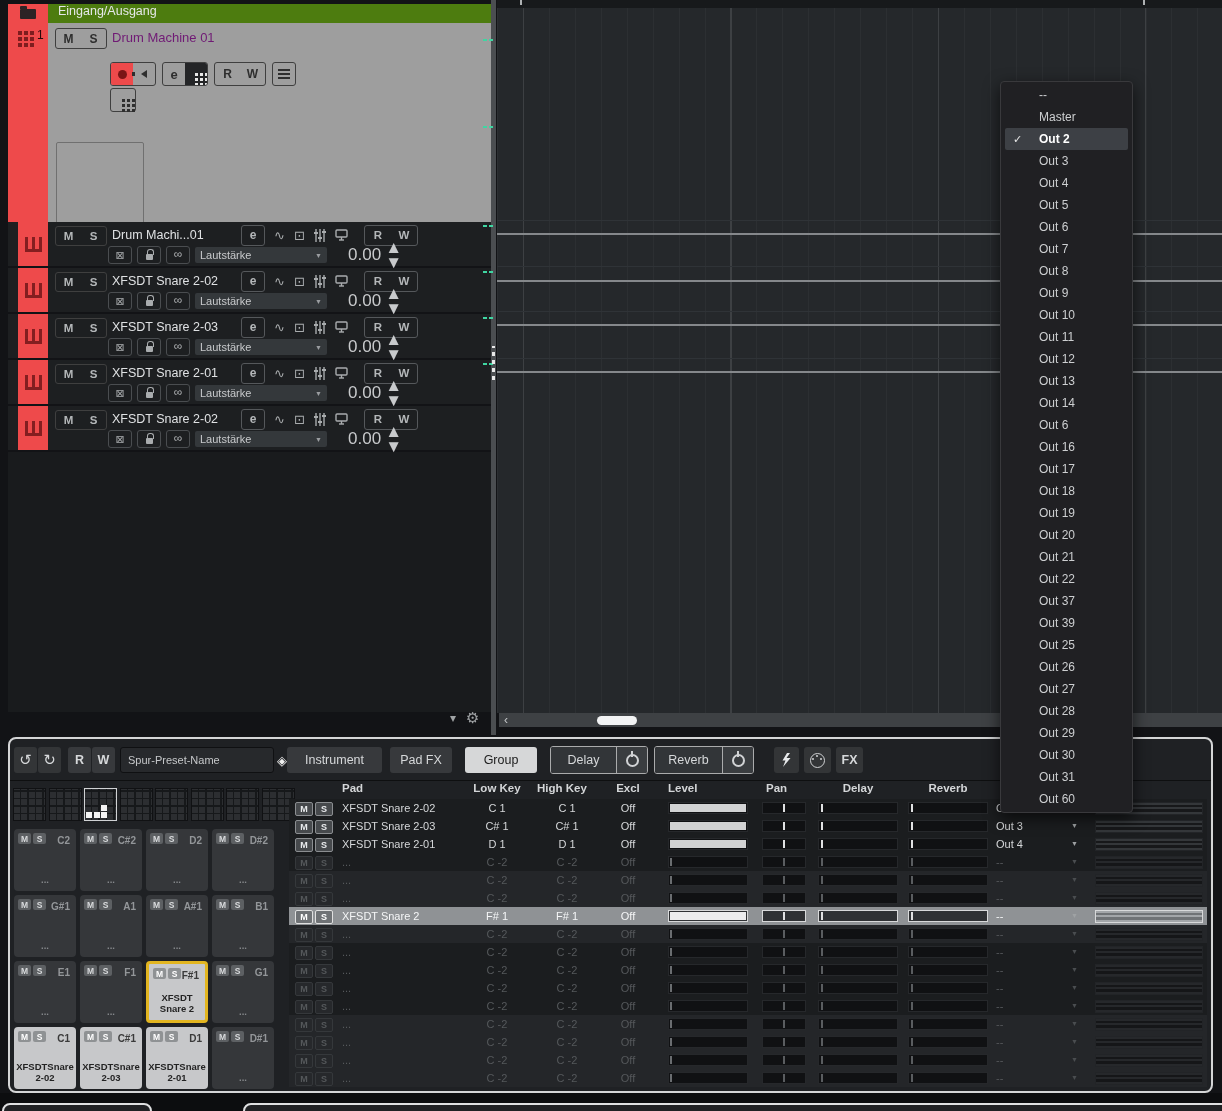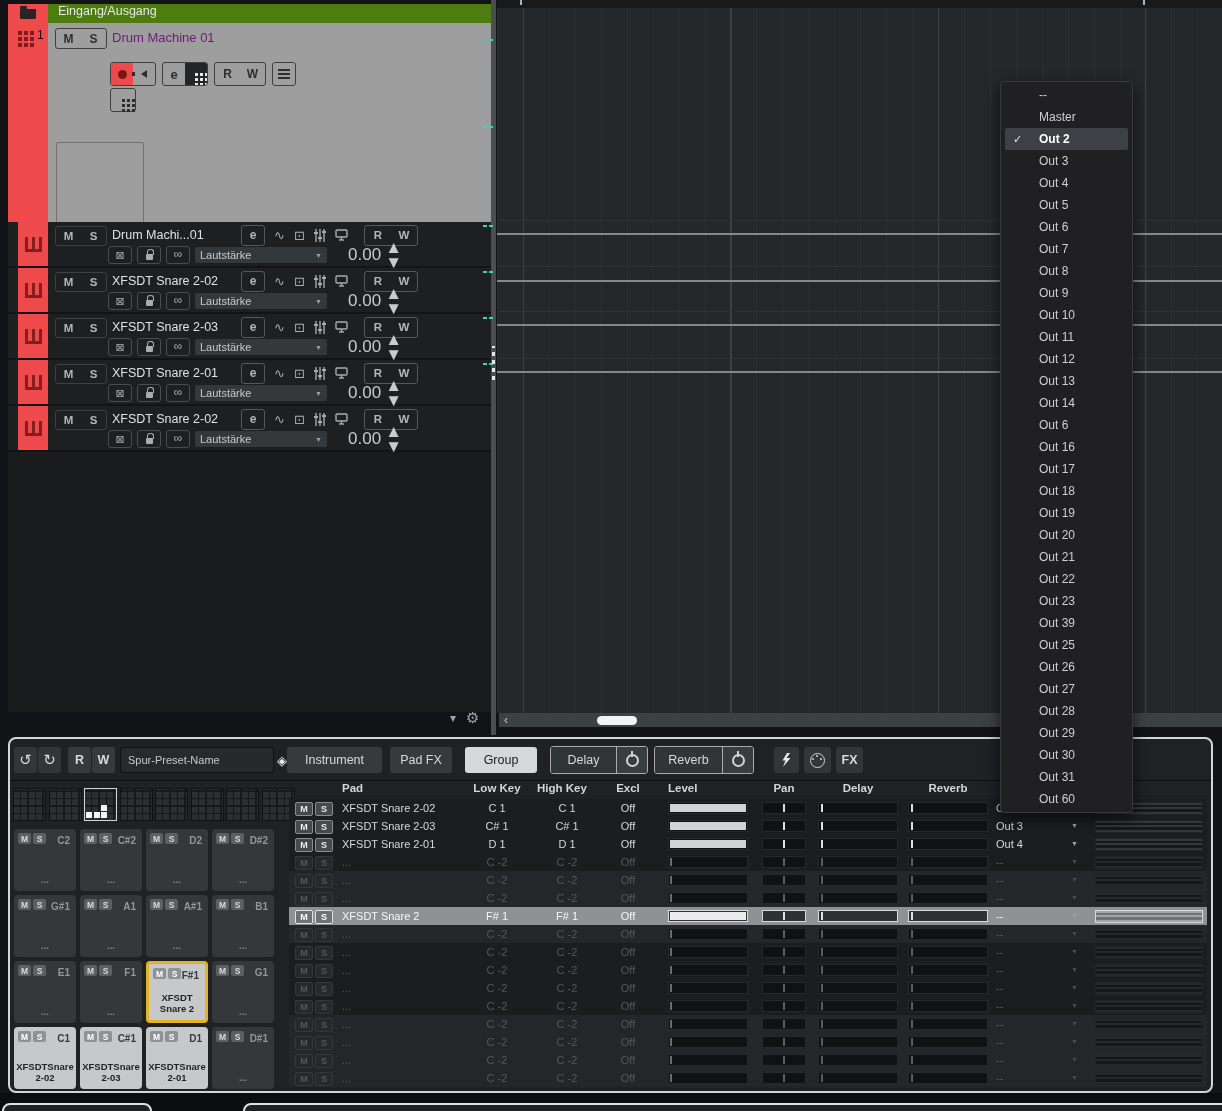--- a/index.html
+++ b/index.html
@@ -164,21 +164,21 @@
 
   
   .dtable{position:absolute;left:279px;top:43px;width:918px;}
   .dhead{position:relative;height:15px;font-size:11.5px;font-weight:bold;color:#d4d6d8;}
   .hc{position:absolute;top:0;}
   .h-pad{left:53px;}
   .h-low{left:178px;width:60px;text-align:center;}
   .h-high{left:248px;width:60px;text-align:left;}
   .h-excl{left:314px;width:50px;text-align:center;}
   .h-level{left:379px;width:80px;text-align:left;}
-  .h-pan{left:455px;width:80px;text-align:center;}
+  .h-pan{left:477px;width:80px;}
   .h-delay{left:529px;width:80px;text-align:center;}
   .h-rev{left:619px;width:80px;text-align:center;}
 
   .drows{position:relative;margin-top:2px;}
   .drow{position:relative;height:18px;font-size:11px;}
   .drow.band-a{background:#1b1d1f;}
   .drow.band-b{background:#242629;}
   .drow.selected{background:#8f9295;}
   .ms-mini{position:absolute;left:6px;top:2.5px;display:flex;gap:2px;}
   .ms-mini i{width:16px;height:12px;border-radius:2px;font-size:9px;font-weight:bold;display:flex;align-items:center;justify-content:center;}
@@ -709,21 +709,21 @@
       <span class="mi-label">Out 21</span>
     </div>
 
     <div class="mi">
       <span class="check">✓</span>
       <span class="mi-label">Out 22</span>
     </div>
 
     <div class="mi">
       <span class="check">✓</span>
-      <span class="mi-label">Out 23</span>
+      <span class="mi-label">Out 37</span>
     </div>
 
     <div class="mi">
       <span class="check">✓</span>
       <span class="mi-label">Out 39</span>
     </div>
 
     <div class="mi">
       <span class="check">✓</span>
       <span class="mi-label">Out 25</span>

